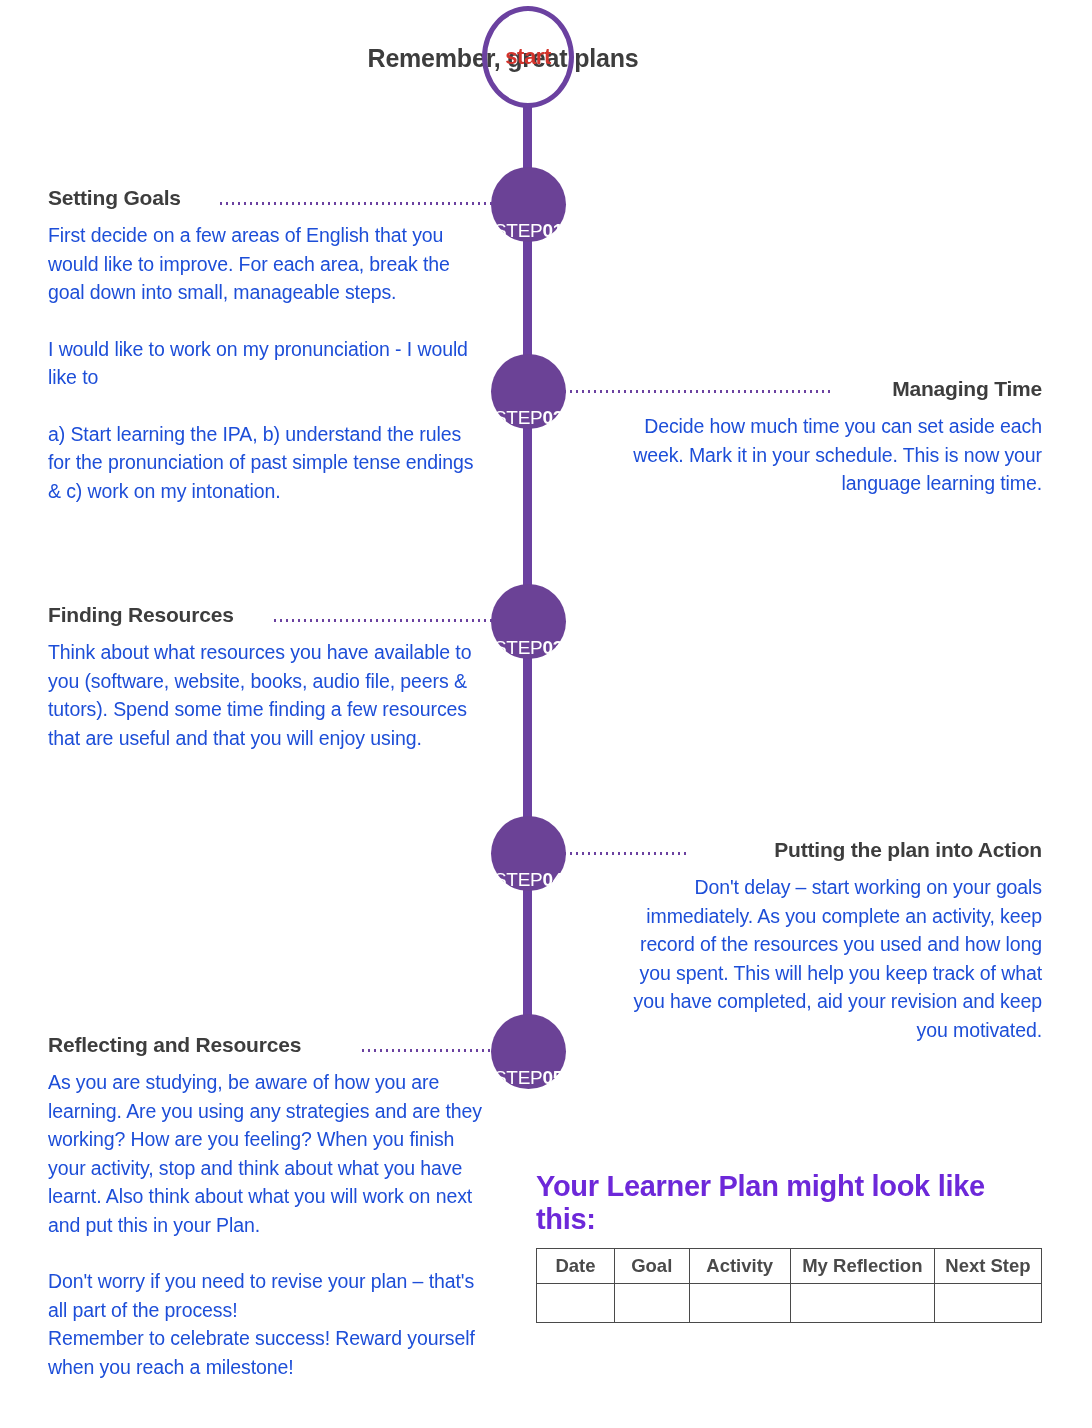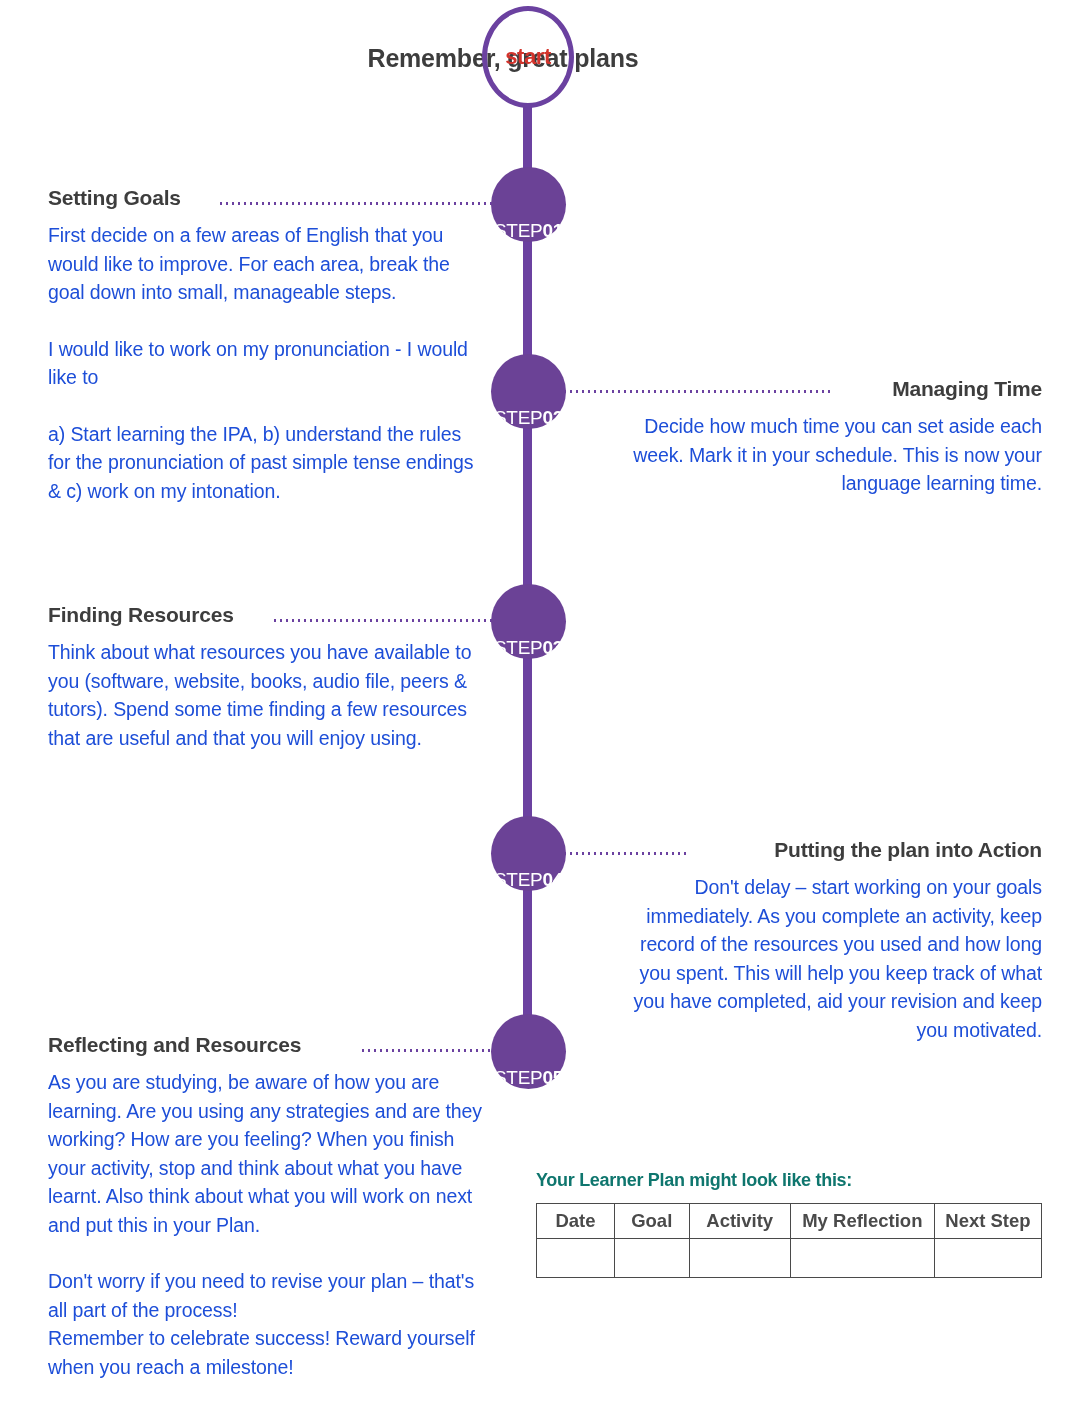--- a/index.html
+++ b/index.html
@@ -150,23 +150,23 @@
   .title-gap { margin-bottom: 12px; }
 
   
   .plan {
     position: absolute;
     left: 536px;
     top: 1170px;
     width: 506px;
   }
   .plan-title {
-    font-size: 18px;
-    font-weight: bold;
-    color: #0f766e;
+    font-size: 29px;
+    font-weight: bold;
+    color: #6d28d9;
     letter-spacing: -0.3px;
     margin: 0 0 12px 0;
   }
   table.plan-table {
     border-collapse: collapse;
     width: 506px;
   }
   table.plan-table td {
     border: 1.5px solid #4a4a4a;
     height: 34px;

